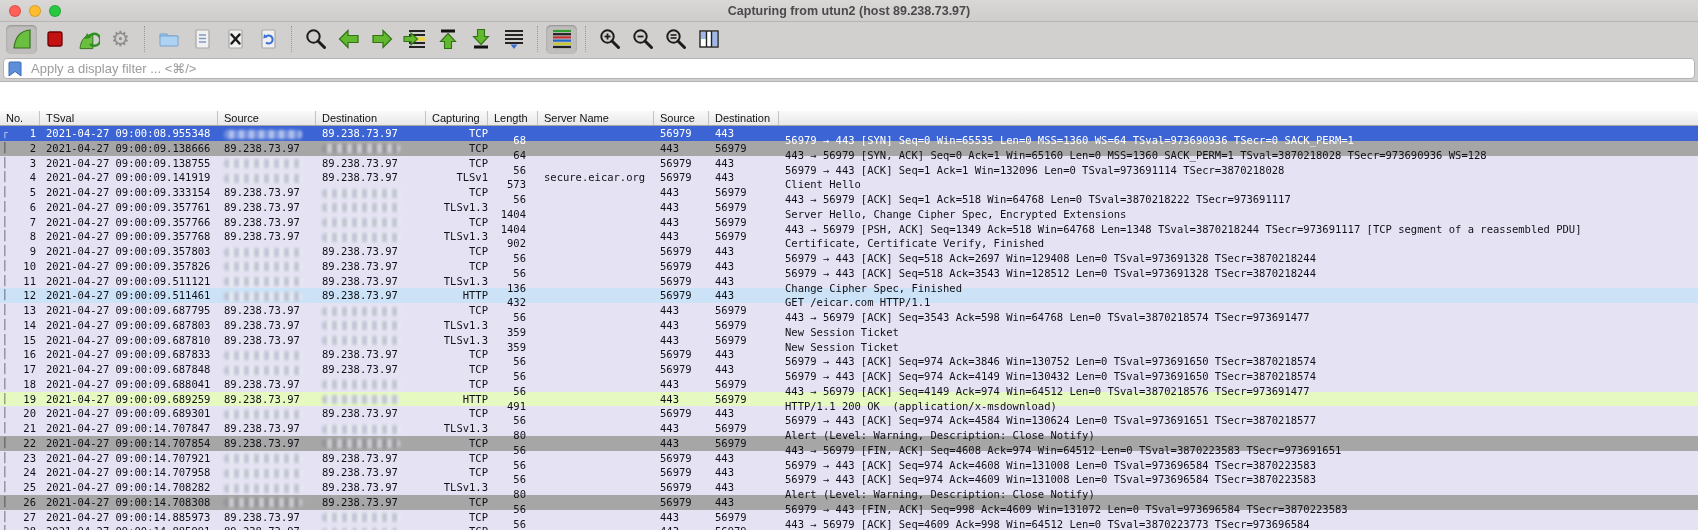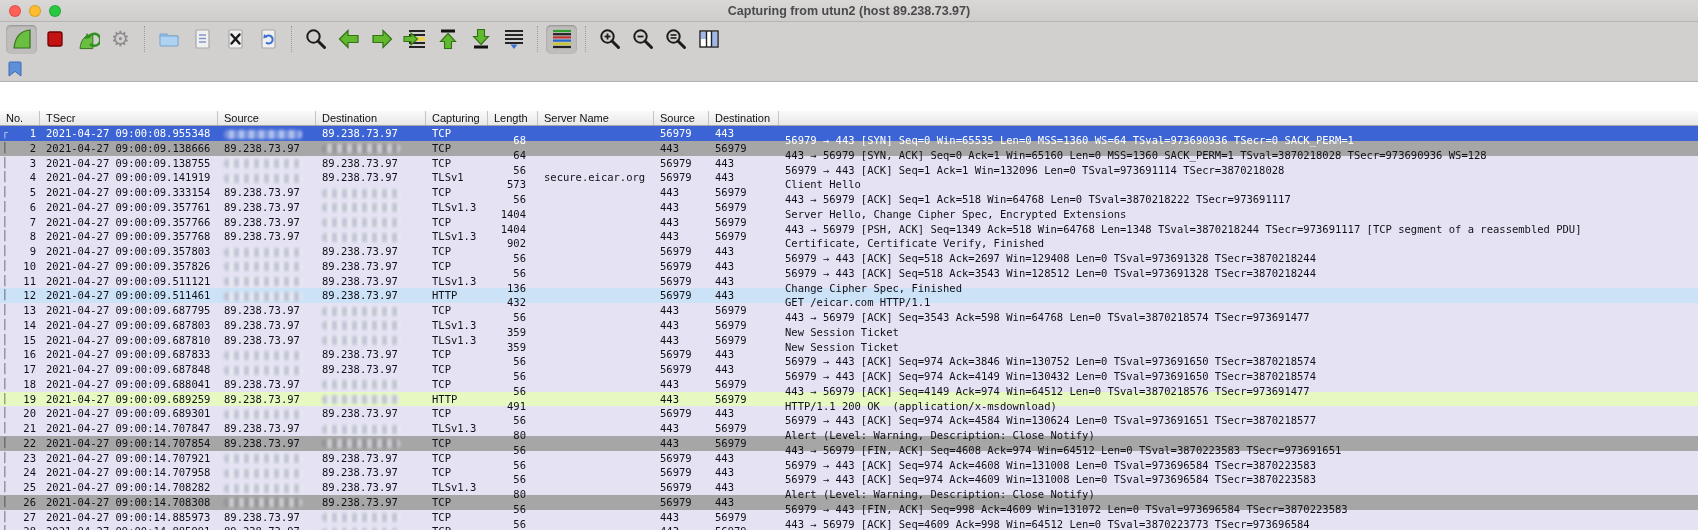--- a/index.html
+++ b/index.html
@@ -83,21 +83,21 @@
   .row-gray     { background:#a6a6a6; }
   .row-selected { background:#3c64d4; color:#ffffff; }
   .row-blue     { background:#cbe2f7; }
   .row-green    { background:#e6f9c0; }
   .cell { overflow:hidden; flex-shrink:0; padding-left:6px; }
   .c-rel   { width:10px; padding:0; text-align:center; font-size:9.5px; opacity:.75; }
   .c-no    { width:30px; text-align:right; padding:0 4px 0 0; }
   .c-time  { width:178px; }
   .c-src   { width:98px; }
   .c-dst   { width:110px; }
-  .c-proto { width:62px; }
+  .c-proto { width:62px;text-align:right; }
   .c-len   { width:50px; text-align:right; padding:14px 12px 0 0; }
   .c-server{ width:116px; }
   .c-sport { width:55px; }
   .c-dport { width:70px; }
   .c-info  { flex:1 1 auto;margin-top:14px; }
   .redact {
     display:inline-block; width:78px; height:9px; border-radius:4px;
     background:repeating-linear-gradient(90deg,#b9bccd 0 5px,#eceef4 5px 10px);
     filter:blur(1.6px); opacity:.85; vertical-align:middle;
   }
@@ -313,30 +313,31 @@
             <rect x="4" y="5" width="5" height="7" fill="#9fb8e8"></rect>
             <rect x="15" y="5" width="5" height="14" fill="#9fb8e8"></rect>
             <line x1="9.5" y1="4" x2="9.5" y2="20" stroke="#222" stroke-width="1.4"></line>
             <line x1="14.5" y1="4" x2="14.5" y2="20" stroke="#222" stroke-width="1.4"></line>
           </svg>
         </span>
       </div>
     </div>
 
   <div class="filterbar">
+    <input class="filter-input" placeholder="Apply a display filter ... &lt;⌘/&gt;" style="">
     <span class="bookmark-wrap">
       <svg width="14" height="16" viewBox="0 0 14 16">
         <path d="M2 1 h10 a1 1 0 0 1 1 1 v13 l-6 -4.6 L1 15 V2 a1 1 0 0 1 1 -1 Z" fill="#5e8fd8" stroke="#3f6cb4" stroke-width="1"></path>
       </svg>
     </span>
   </div>
 
   <div class="headerrow" id="headerrow">
       <div class="hcell h-no">No.</div>
-      <div class="hcell h-time">TSecr</div>
+      <div class="hcell h-time">TSval</div>
       <div class="hcell h-src">Source</div>
       <div class="hcell h-dst">Destination</div>
       <div class="hcell h-proto">Capturing</div>
       <div class="hcell h-len">Length</div>
       <div class="hcell h-server">Server Name</div>
       <div class="hcell h-sport">Source</div>
       <div class="hcell h-dport">Destination</div>
     </div>
 
   <div class="rows" id="rows">

